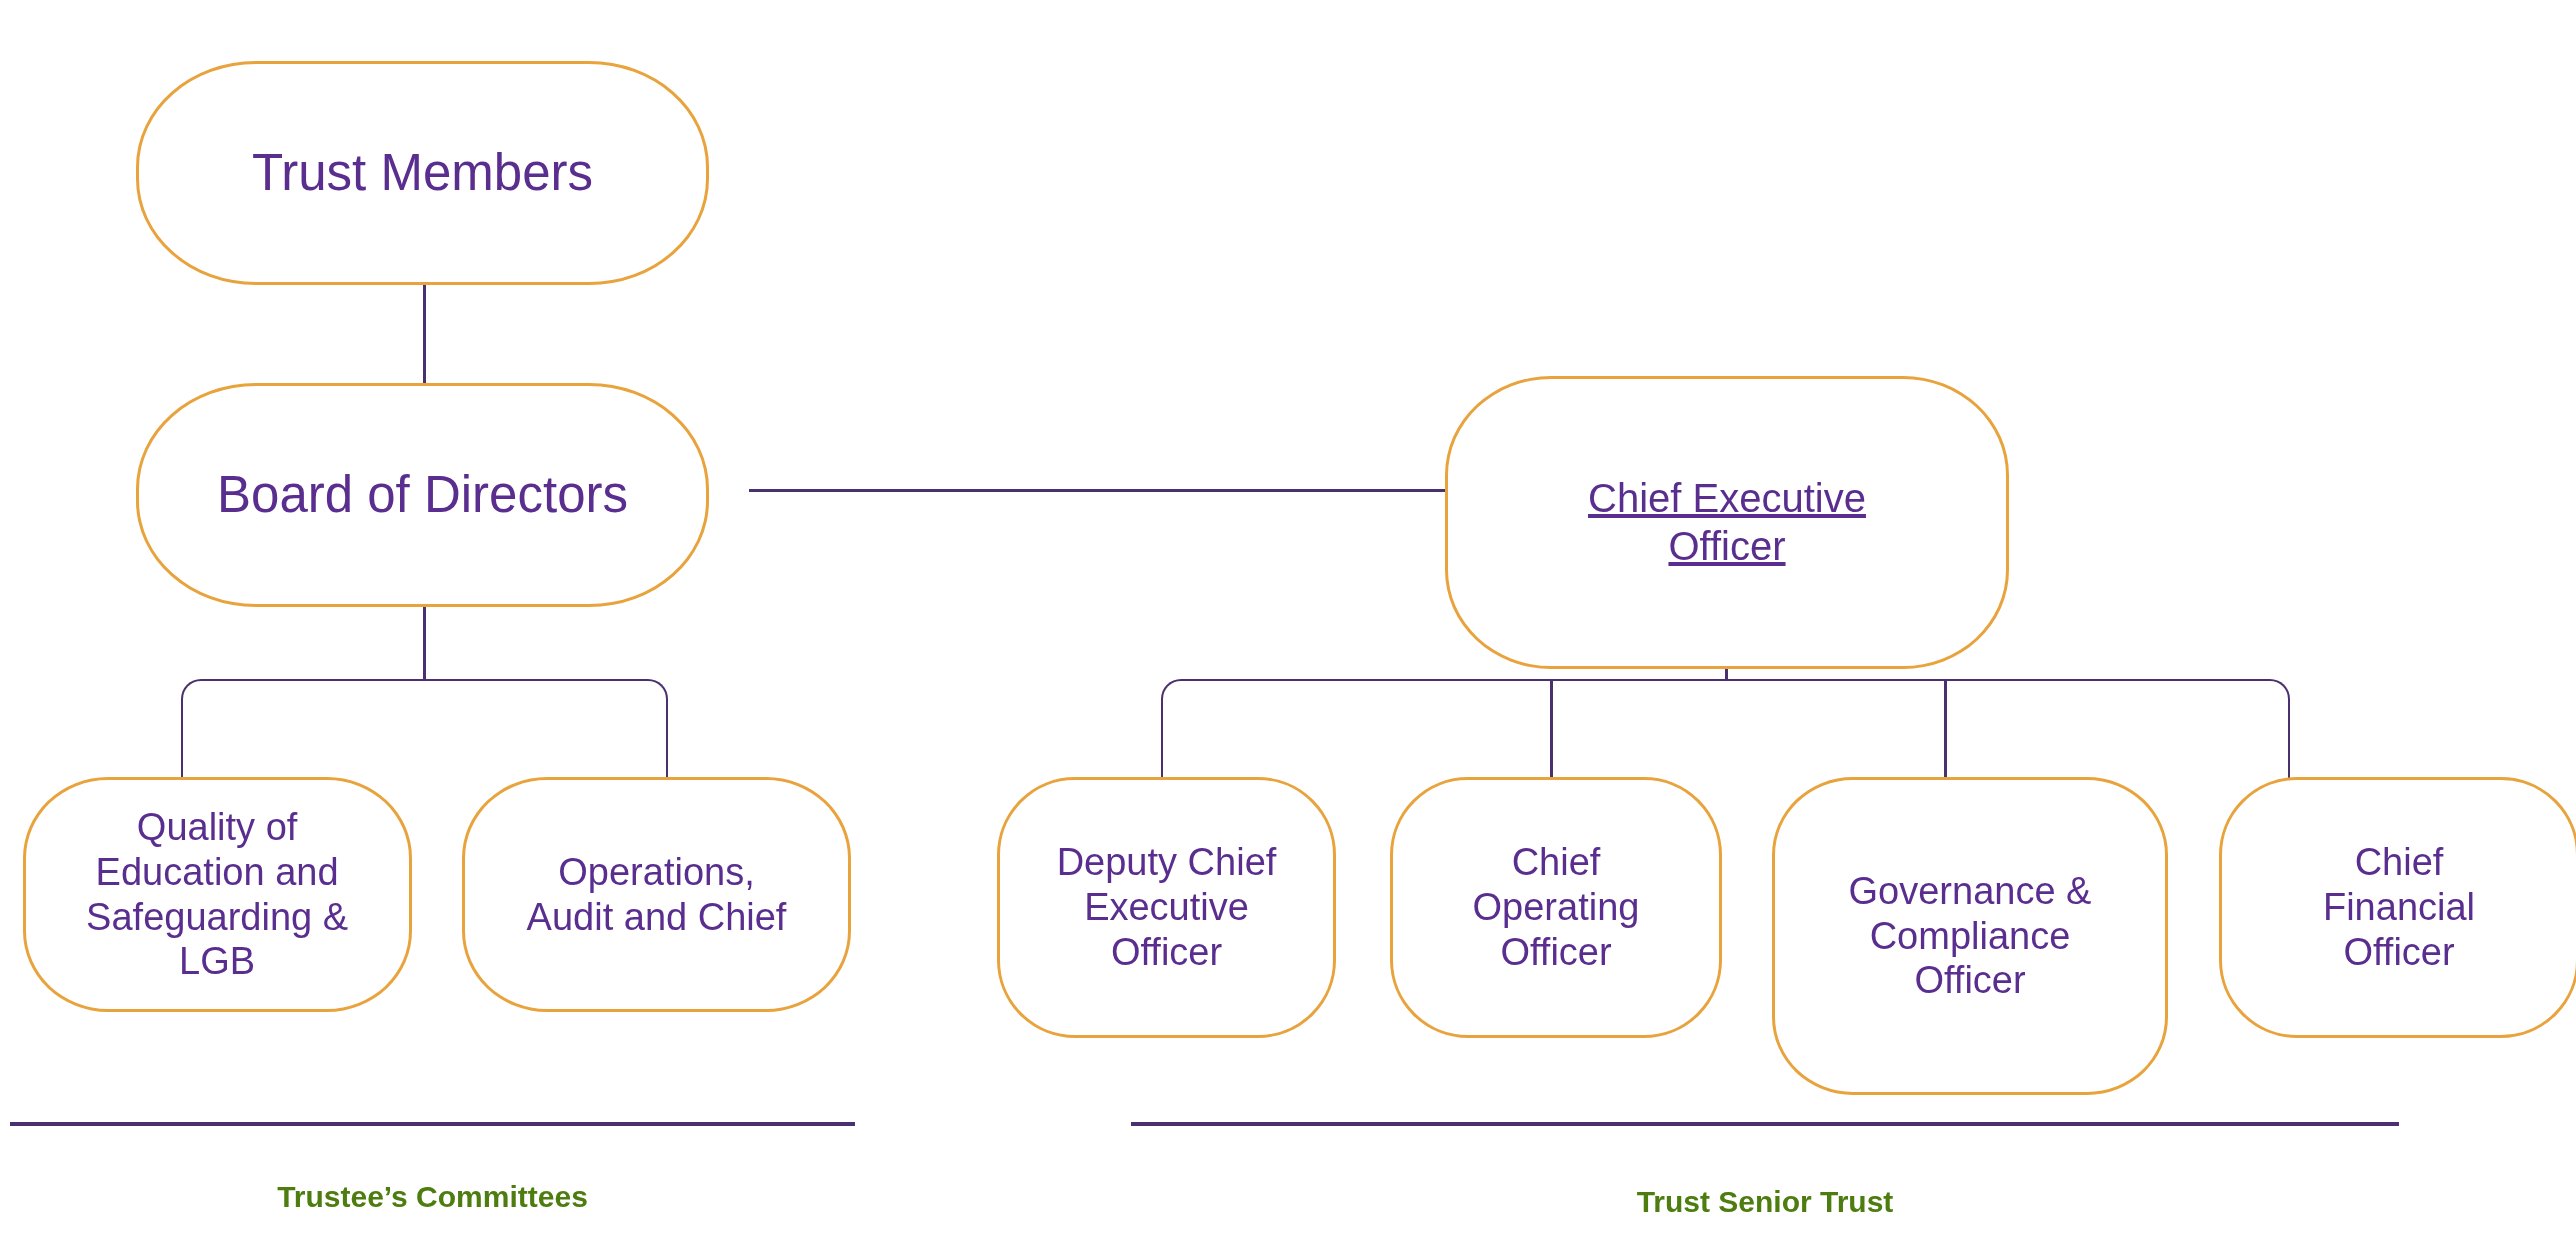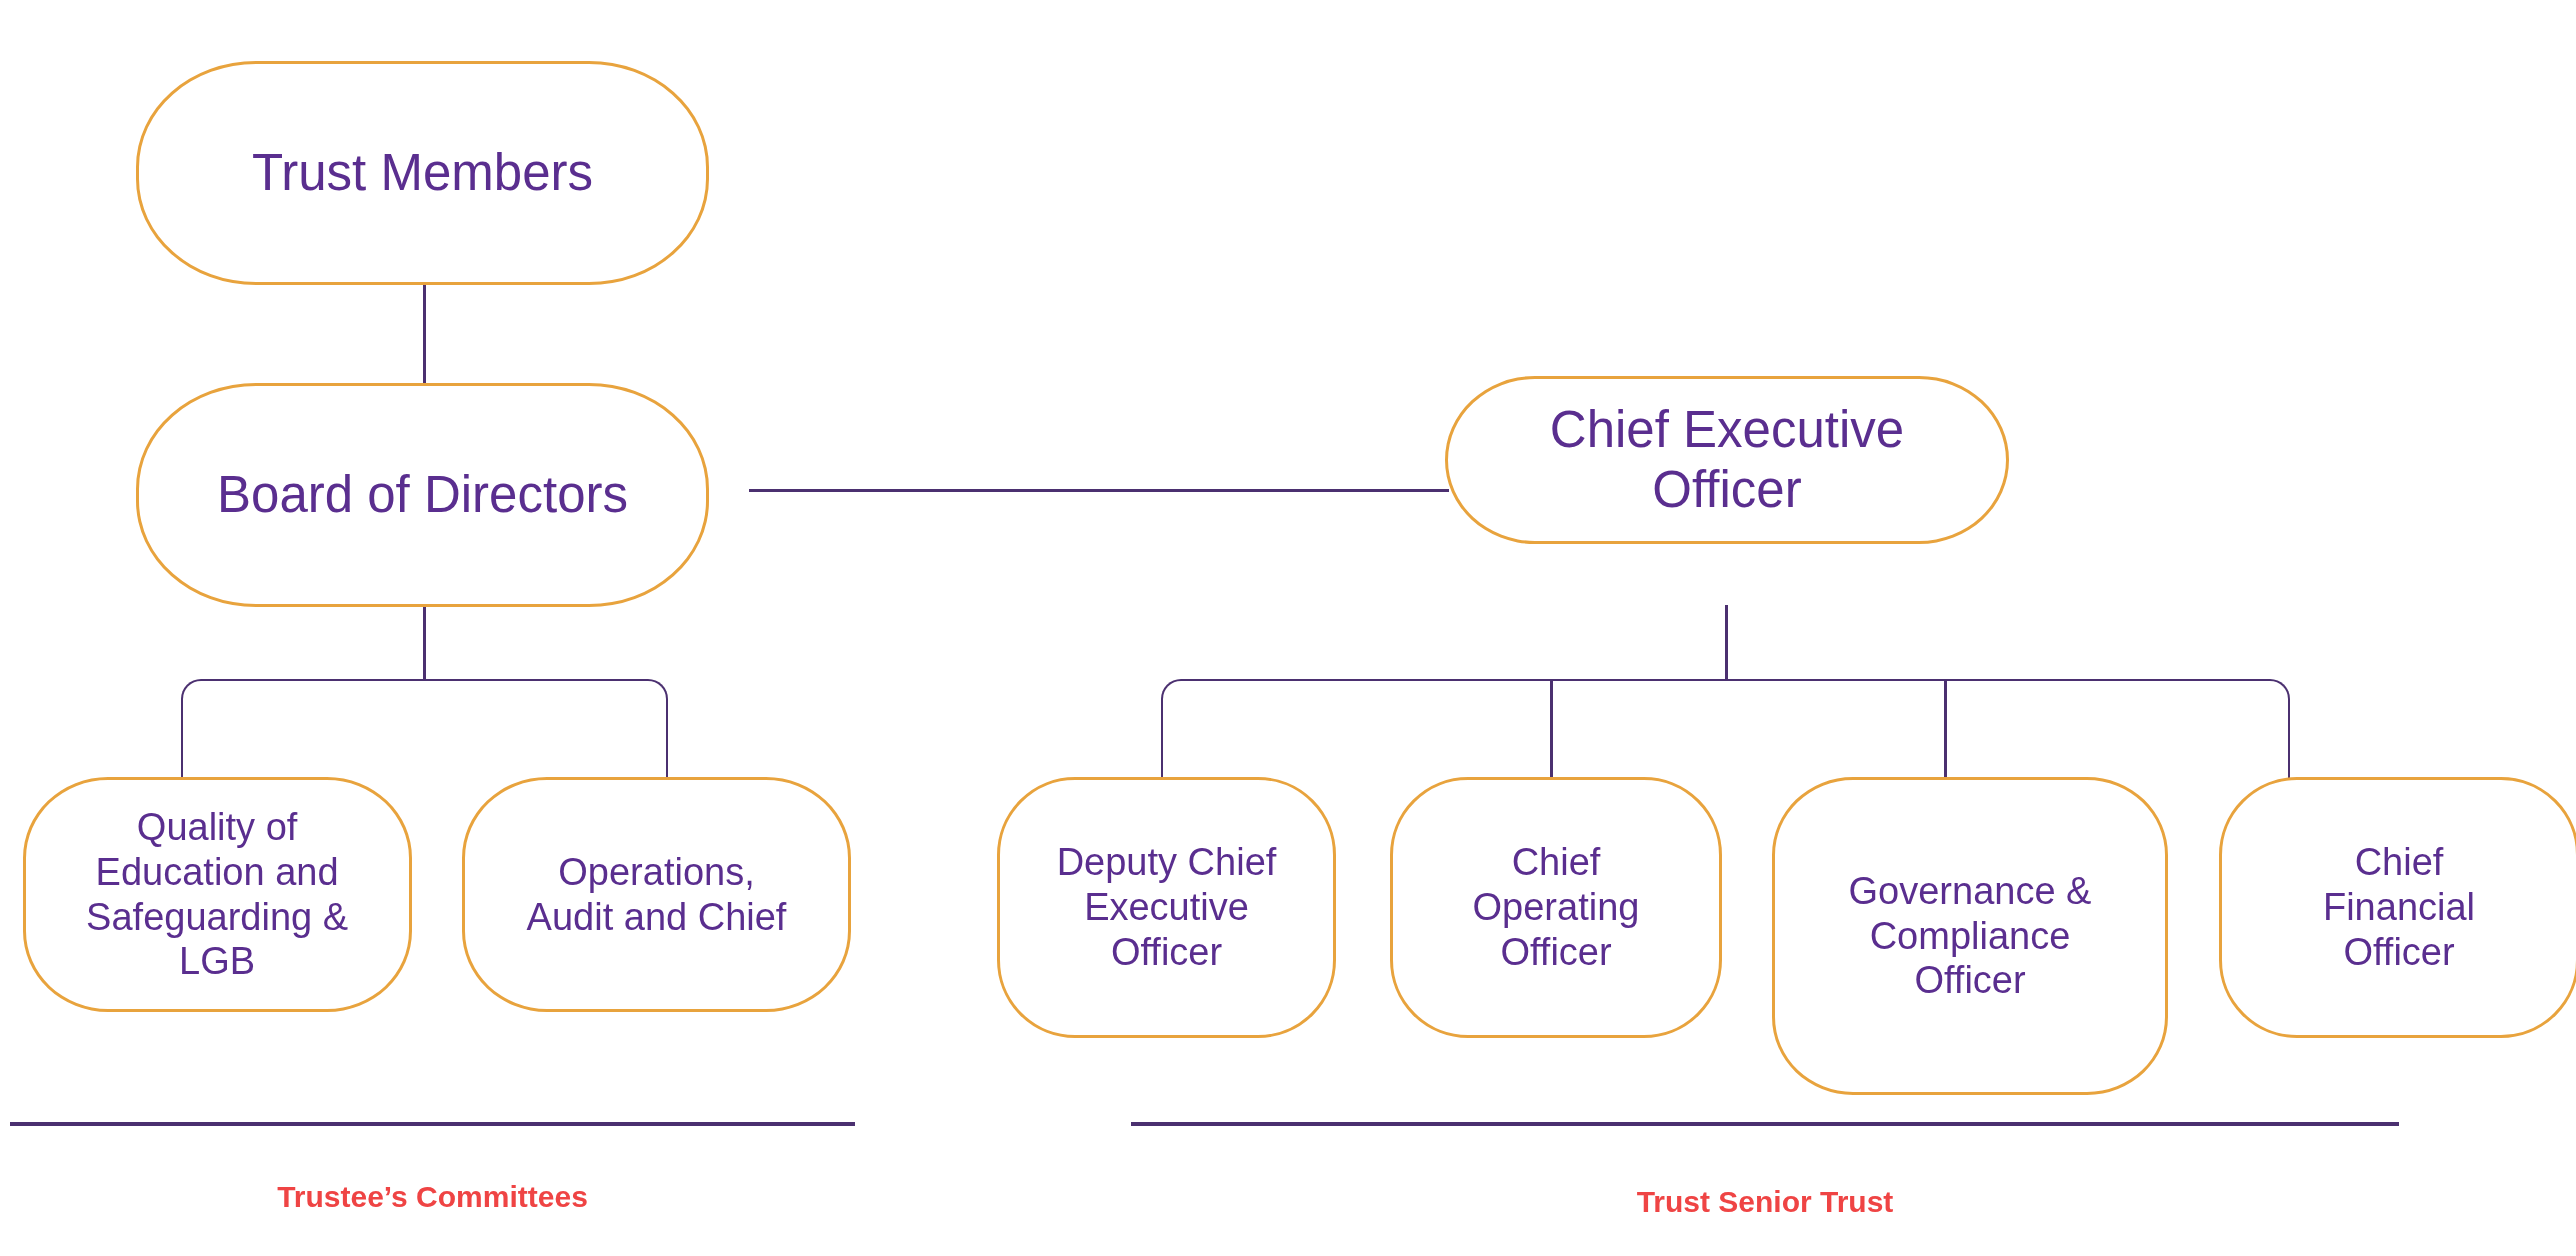--- a/index.html
+++ b/index.html
@@ -48,23 +48,24 @@
     left: 136px;  top: 61px;  width: 573px;  height: 224px;
     font-size: 51px;
     border-radius: 120px / 106px;
   }
   #node-board-of-directors {
     left: 136px;  top: 383px; width: 573px;  height: 224px;
     font-size: 51px;
     border-radius: 120px / 106px;
   }
   #node-chief-executive-officer {
-    left: 1445px; top: 376px; width: 564px;  height: 168px;
-    font-size: 51px;
+    left: 1445px; top: 376px; width: 564px;  height: 293px;
+    font-size: 40px;
     border-radius: 106px / 99px;
+    text-decoration: underline;
   }
   #node-quality-education {
     left: 22.6px;   top: 777px; width: 389px; height: 235px;
     font-size: 38px;
     border-radius: 85px / 81px;
   }
   #node-operations-audit-risk {
     left: 462px;  top: 777px; width: 389px; height: 235px;
     font-size: 38px;
     border-radius: 85px / 81px;
@@ -125,21 +126,21 @@
   .section-rule {
     position: absolute;
     height: 3.5px;
     background: #4B3070;
     z-index: 2;
   }
   #rule-trustees { left: 10px;   top: 1122px; width: 845px; }
   #rule-senior   { left: 1131px; top: 1122px; width: 1268px; }
   .section-caption {
     position: absolute;
-    color: #ef4444;
+    color: #4d7c0f;
     font-size: 30px;
     font-weight: bold;
     white-space: nowrap;
     z-index: 2;
   }
   #caption-trustees { left: 10px;   top: 1180px; width: 845px; text-align: center; }
   #caption-senior   { left: 1131px; top: 1185px; width: 1268px; text-align: center; }
 </style>
 </head>
 <body>

